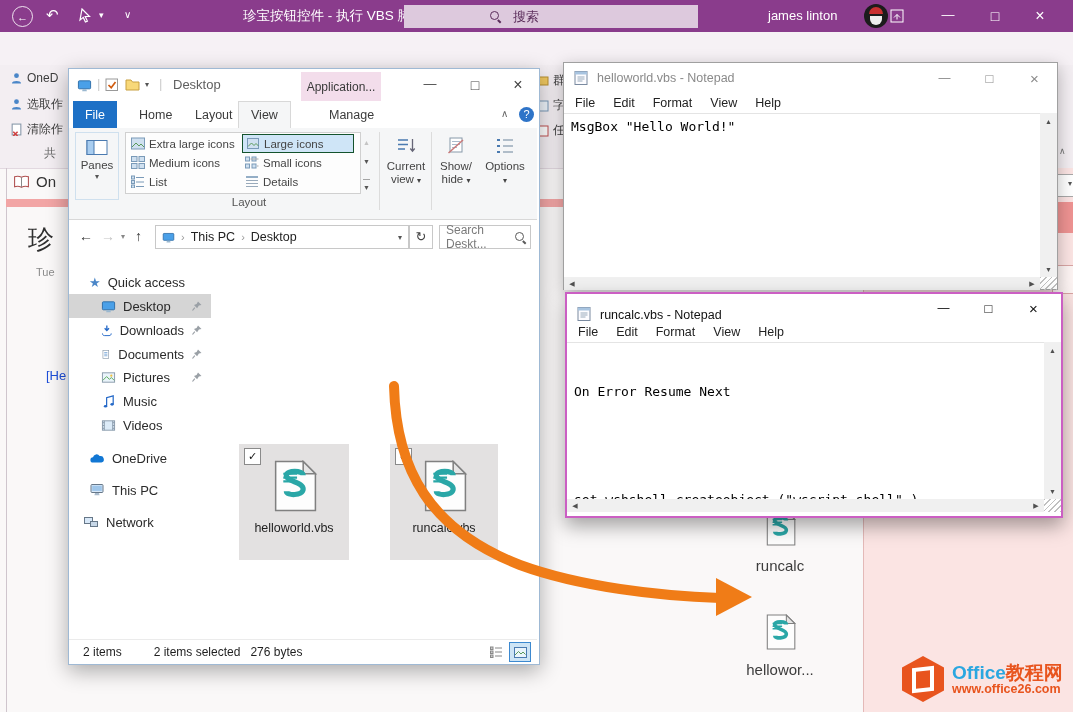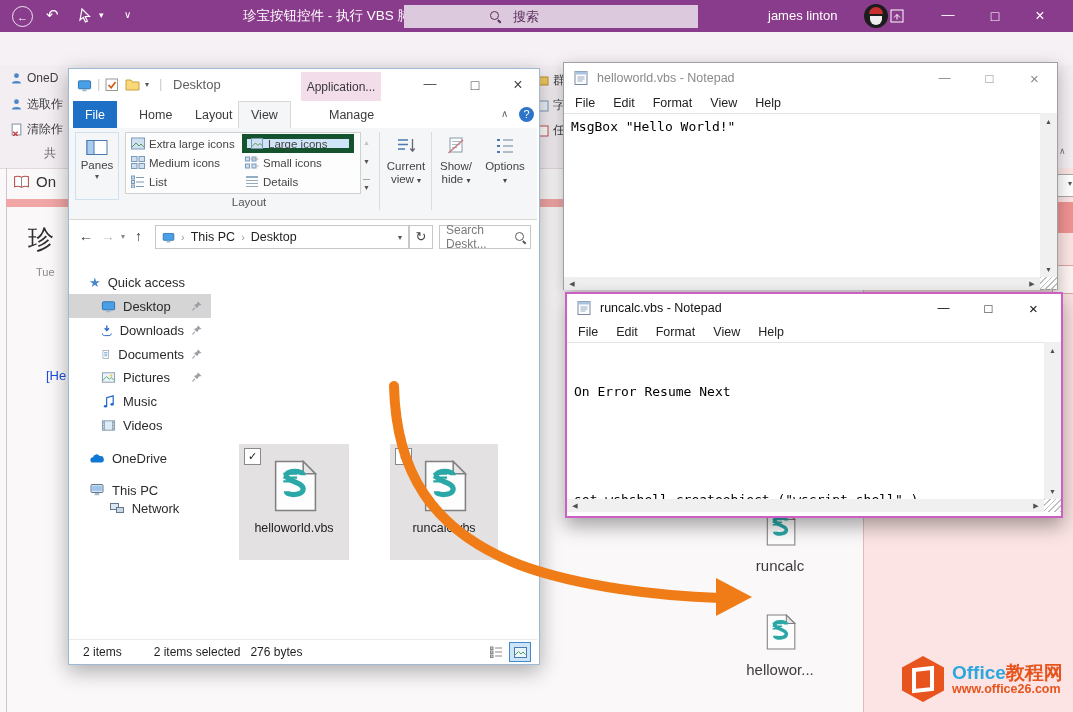--- a/index.html
+++ b/index.html
@@ -239,21 +239,21 @@
       </div>
 
       <div class="abs" style="left:56px;top:4px;width:234px;height:60px;border:1px solid #d0d0d0;background:#fdfdfd;">
         <div class="glr abs" style="left:2px;top:1px;width:112px;">
           <svg width="14" height="13" viewBox="0 0 14 13">
               <rect x=".5" y="1" width="13" height="11" fill="#cfe0f0" stroke="#7a9ab8"></rect>
               <path d="M1 10l4-4 3 3 2-2 3 3" stroke="#5a9a5a" fill="none"></path>
             </svg>
           <span>Extra large icons</span>
         </div>
-        <div class="glr abs" style="left:116px;top:1px;width:112px;background:#cfe5f7;border:5px solid #14532d;box-sizing:border-box;">
+        <div class="glr abs" style="left:116px;top:1px;width:112px;background:#cfe5f7;border:1px solid #14532d;box-sizing:border-box;">
           <svg width="14" height="13" viewBox="0 0 14 13">
               <rect x="1.5" y="1.5" width="11" height="10" fill="#cfe0f0" stroke="#7a9ab8"></rect>
               <path d="M2 9.5l3.5-3.5 2.5 2.5 2-2 2.5 2.5" stroke="#5a9a5a" fill="none"></path>
             </svg>
           <span>Large icons</span>
         </div>
         <div class="glr abs" style="left:2px;top:20px;width:112px;">
           <svg width="14" height="13" viewBox="0 0 14 13">
               <g fill="#cfe0f0" stroke="#7a9ab8">
                 <rect x=".5" y=".5" width="5.5" height="5"></rect>
@@ -425,21 +425,21 @@
         <span>OneDrive</span>
       </div>
       <div class="navrow" style="top:224px;padding-left:20px;box-sizing:border-box;">
         <svg width="16" height="16" viewBox="0 0 16 16">
             <rect x="2" y="2.5" width="12" height="8" rx="1" fill="#d8e8f8" stroke="#667788"></rect>
             <rect x="3.2" y="3.7" width="9.6" height="5.2" fill="#9fc6ea"></rect>
             <path d="M6 11h4l.6 2.2H5.4z" fill="#aabbcc"></path>
           </svg>
         <span>This PC</span>
       </div>
-      <div class="navrow" style="top:242px;padding-left:8px;box-sizing:border-box;justify-content:center;">
+      <div class="navrow" style="top:256px;padding-left:14px;box-sizing:border-box;">
         <svg width="16" height="14" viewBox="0 0 16 13">
             <rect x="1.5" y="2" width="8" height="6" fill="#d8e8f8" stroke="#667788"></rect>
             <rect x="7.5" y="6" width="7" height="5" fill="#c8d8e8" stroke="#667788"></rect>
           </svg>
         <span>Network</span>
       </div>
 
       <div class="tile" style="left:170px;width:110px;">
         <div class="ckb">✓</div>
         <svg style="margin:16px auto 0;" width="52" height="52">
@@ -510,21 +510,21 @@
       <div class="sb-arrow abs" style="bottom:0;width:100%;height:16px;">▼</div>
     </div>
     <div class="abs sb-track flex" style="left:0;top:214px;width:476px;height:13px;">
       <div class="sb-arrow" style="width:16px;">◀</div>
       <div class="sb-arrow" style="width:16px;margin-left:auto;">▶</div>
     </div>
     <div class="abs grip" style="left:476px;top:214px;width:17px;height:13px;"></div>
   </div>
 
   <div class="abs np" style="left:565px;top:292px;width:498px;height:226px;border:2px solid #cb5fc3;box-shadow:0 8px 18px rgba(0,0,0,.35);z-index:4;">
-    <div class="abs flex" style="left:0;top:0;width:489px;height:28px;">
+    <div class="abs flex" style="left:0;top:0;width:489px;height:28px;align-items:flex-end;">
       <svg style="margin-left:9px;" width="16" height="16">
           <use href="#np-icon"></use>
         </svg>
       <span style="margin-left:8px;font-size:12.5px;color:#111;">runcalc.vbs - Notepad</span>
       <div style="margin-left:auto;display:flex;height:100%;color:#111;">
         <div class="tb-slot">—</div>
         <div class="tb-slot" style="font-size:13px;">□</div>
         <div class="tb-slot" style="font-size:15px;">×</div>
       </div>
     </div>

